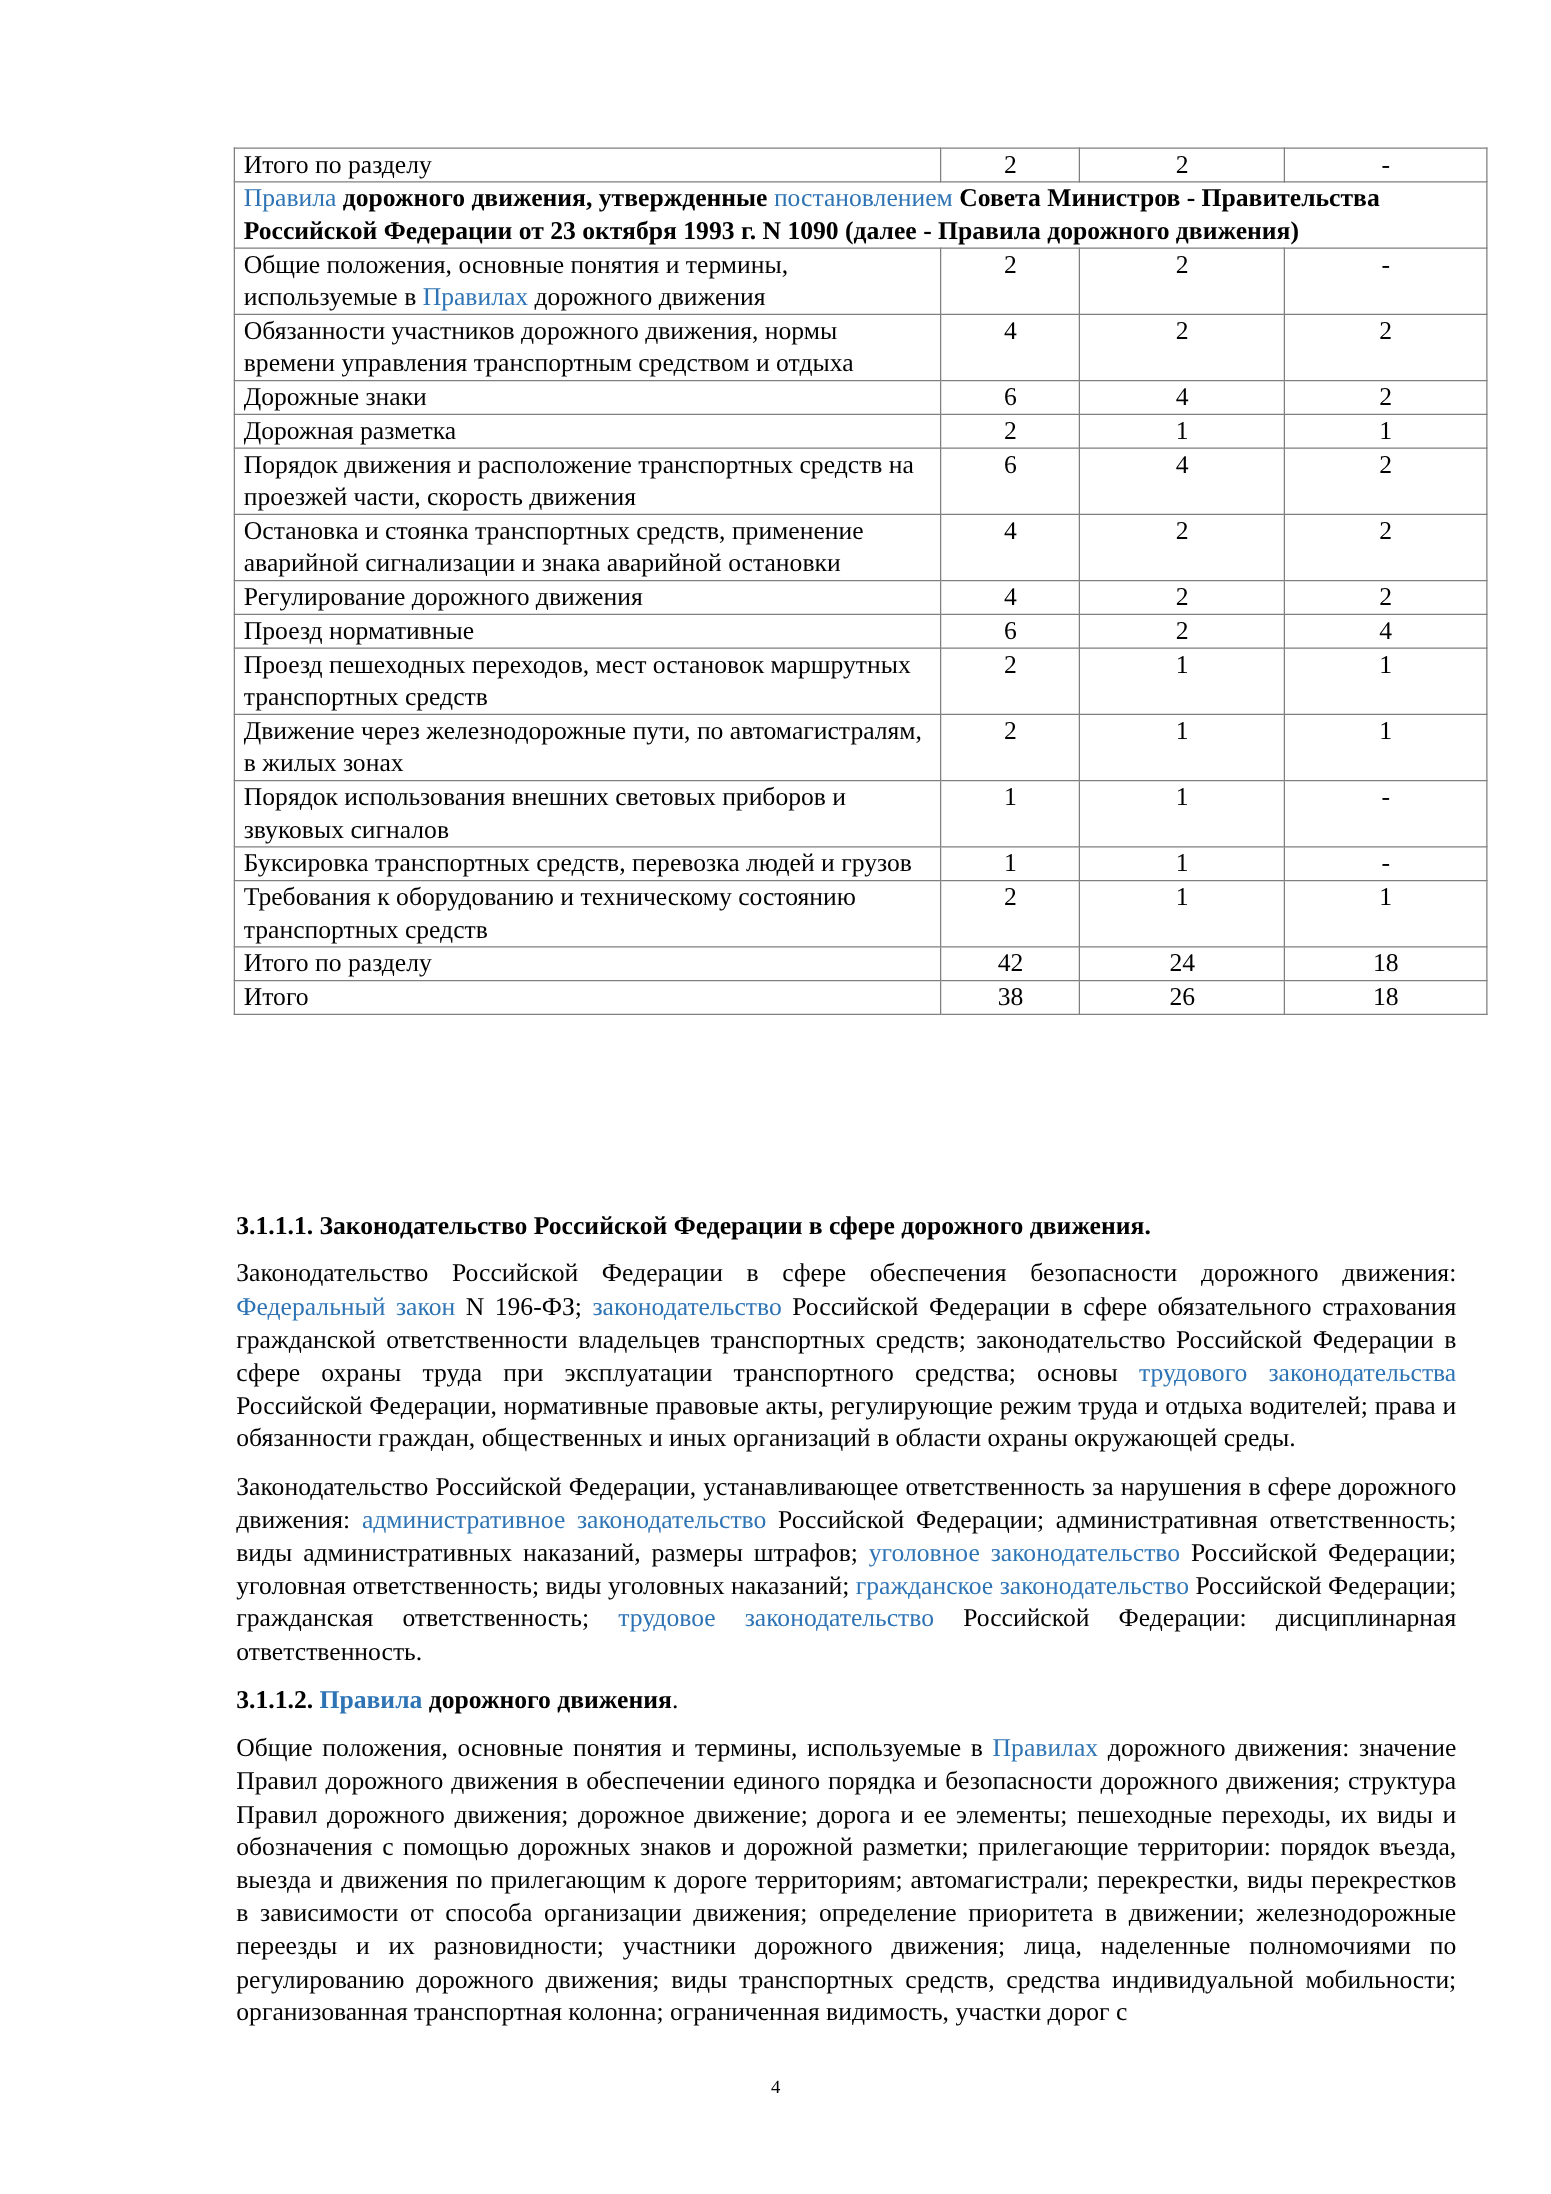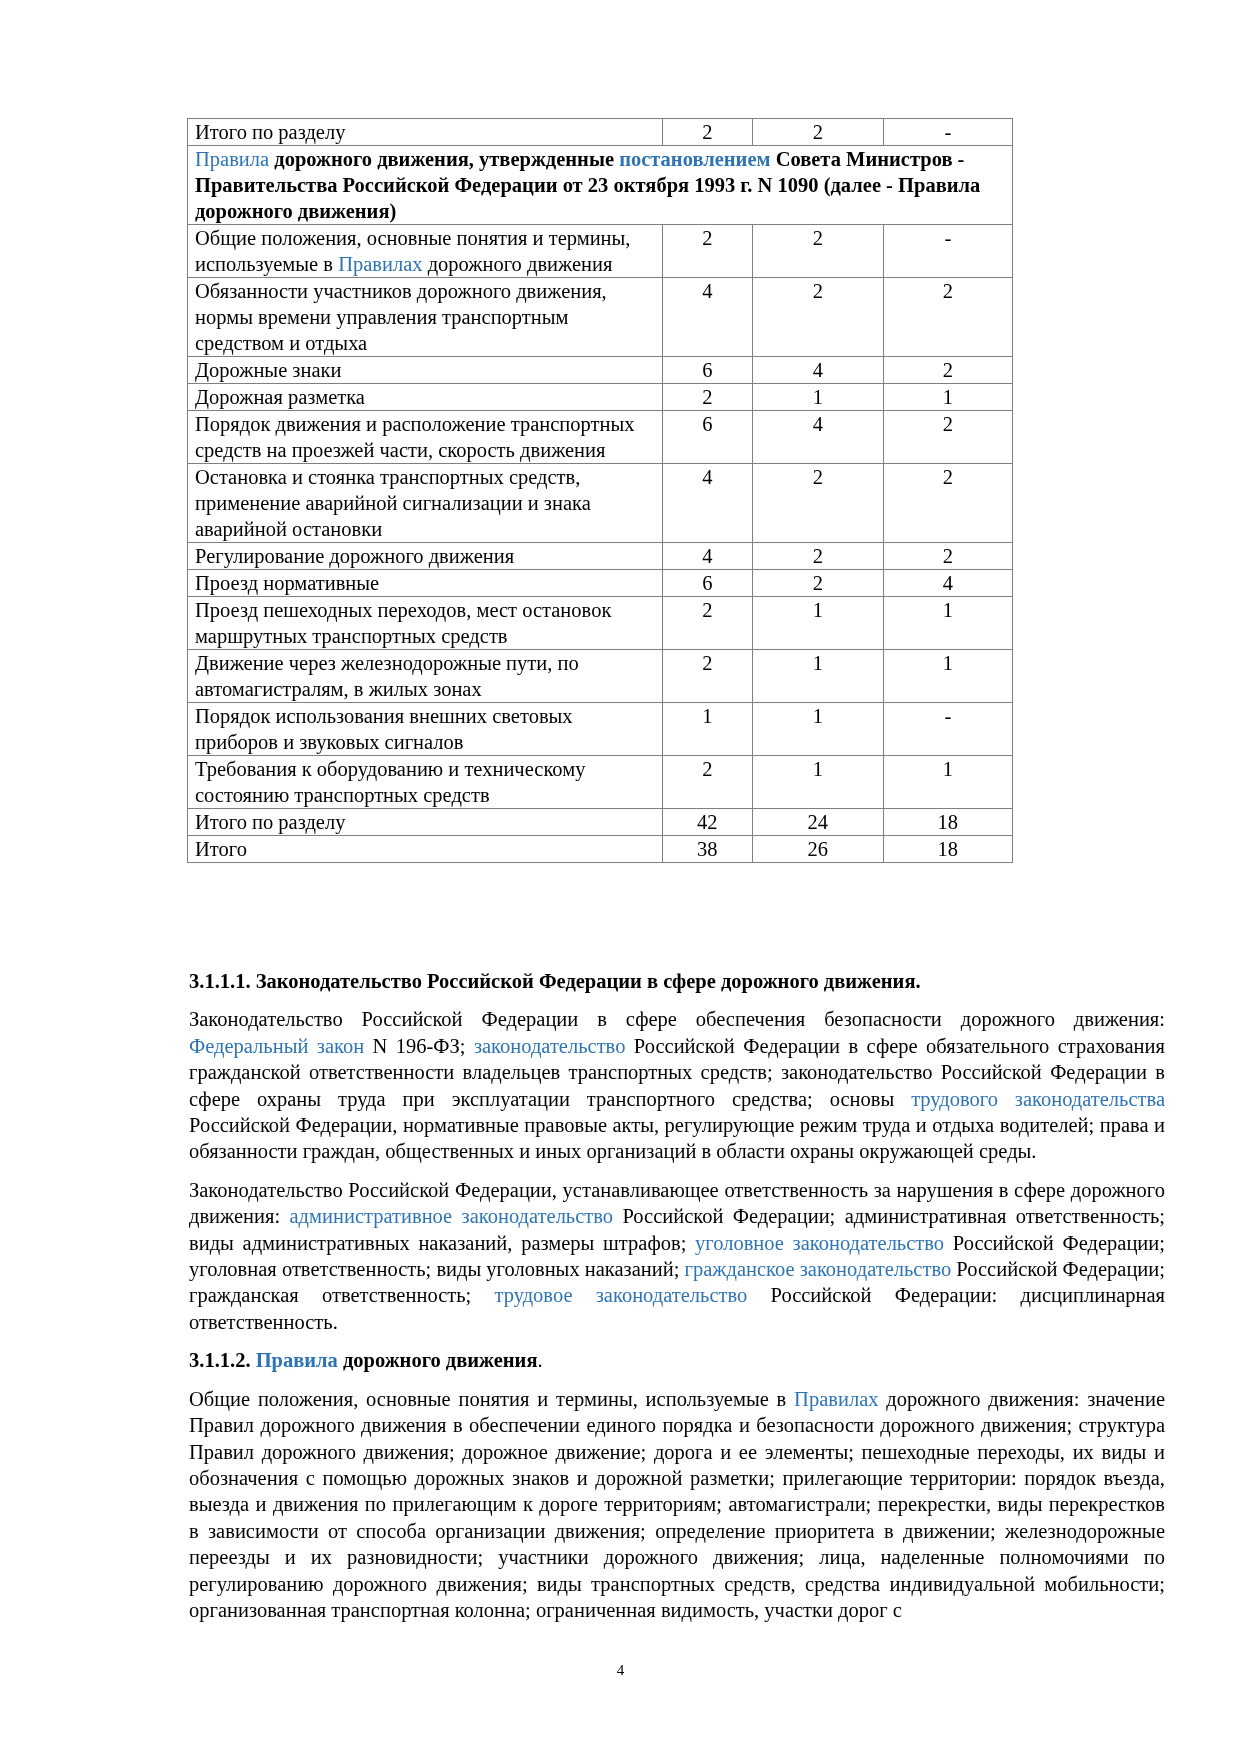--- a/index.html
+++ b/index.html
@@ -5,21 +5,21 @@
   html, body { margin: 0; padding: 0; background: #ffffff; }
   body {
     width: 1241px; height: 1755px; position: relative; overflow: hidden;
     font-family: "Liberation Serif", "DejaVu Serif", serif;
     color: #000000;
   }
   .link { color: #2e74b5; }
   .bold { font-weight: bold; }
   table.curr {
     position: absolute; left: 187px; top: 118px;
-    width: 826px; border-collapse: collapse;
+    width: 1003px; border-collapse: collapse;
     font-size: 20.5px; line-height: 26px;
   }
   table.curr td {
     border: 1.5px solid #7f7f7f;
     padding: 0 6px 0 7px;
     vertical-align: top;
   }
   table.curr td.num { text-align: center; padding: 0; }
   col.c0 { width: 566px; }
   col.c1 { width: 111px; }
@@ -46,21 +46,21 @@
       <col class="c3">
     </colgroup>
   <tbody id="tbody">
     <tr>
       <td>Итого по разделу</td>
       <td class="num">2</td>
       <td class="num">2</td>
       <td class="num">-</td>
     </tr>
     <tr>
-      <td colspan="4" class="bold"><span class="link" style="font-weight:normal">Правила</span><span> дорожного движения, утвержденные </span><span class="link" style="font-weight:bold">постановлением</span><span> Совета Министров - Правительства Российской Федерации от 23 октября 1993 г. N 1090 (далее - Правила дорожного движения)</span></td>
+      <td colspan="4" class="bold"><span class="link" style="font-weight:normal">Правила</span><span> дорожного движения, утвержденные </span><span class="link" style="font-weight:normal">постановлением</span><span> Совета Министров - Правительства Российской Федерации от 23 октября 1993 г. N 1090 (далее - Правила дорожного движения)</span></td>
     </tr>
     <tr>
       <td><span>Общие положения, основные понятия и термины, используемые в </span><span class="link">Правилах</span><span> дорожного движения</span></td>
       <td class="num">2</td>
       <td class="num">2</td>
       <td class="num">-</td>
     </tr>
   <tr>
         <td>Обязанности участников дорожного движения, нормы времени управления транспортным средством и отдыха</td>
         <td class="num">4</td>
@@ -115,20 +115,26 @@
         <td class="num">1</td>
         <td class="num">1</td>
       </tr>
       <tr>
         <td>Порядок использования внешних световых приборов и звуковых сигналов</td>
         <td class="num">1</td>
         <td class="num">1</td>
         <td class="num">-</td>
       </tr>
       <tr>
+        <td>Буксировка транспортных средств, перевозка людей и грузов</td>
+        <td class="num">1</td>
+        <td class="num">1</td>
+        <td class="num">-</td>
+      </tr>
+      <tr>
         <td>Требования к оборудованию и техническому состоянию транспортных средств</td>
         <td class="num">2</td>
         <td class="num">1</td>
         <td class="num">1</td>
       </tr>
       <tr>
         <td>Итого по разделу</td>
         <td class="num">42</td>
         <td class="num">24</td>
         <td class="num">18</td>

